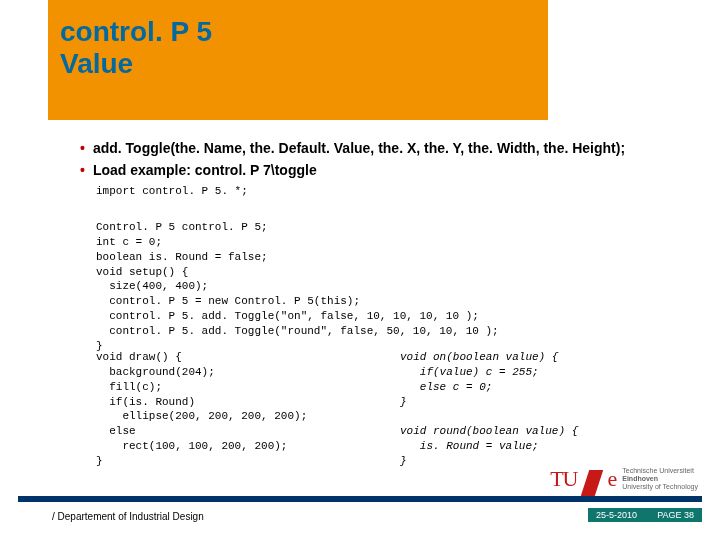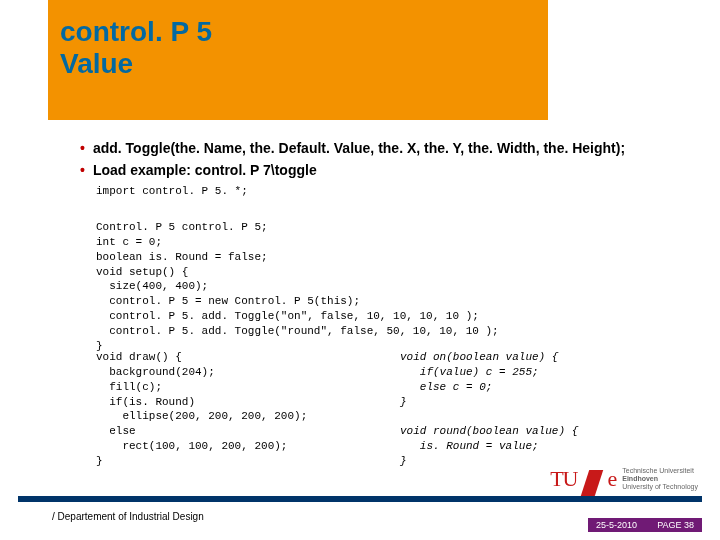--- a/index.html
+++ b/index.html
@@ -73,27 +73,27 @@
     position: absolute;
     bottom: 18px;
     left: 18px;
     font-size: 10px;
     color: #000;
     margin-left: 34px;
   }
   
   .footer-dark-right {
     position: absolute;
-    bottom: 8px;
+    bottom: 18px;
     right: 18px;
     font-size: 9px;
     color: #fff;
     display: flex;
     gap: 20px;
-    background: #701a75;
+    background: #0f766e;
     padding: 2px 8px;
   }
   .logo {
     position: absolute;
     bottom: 48px;
     right: 22px;
     display: flex;
     align-items: center;
     gap: 6px;
   }

